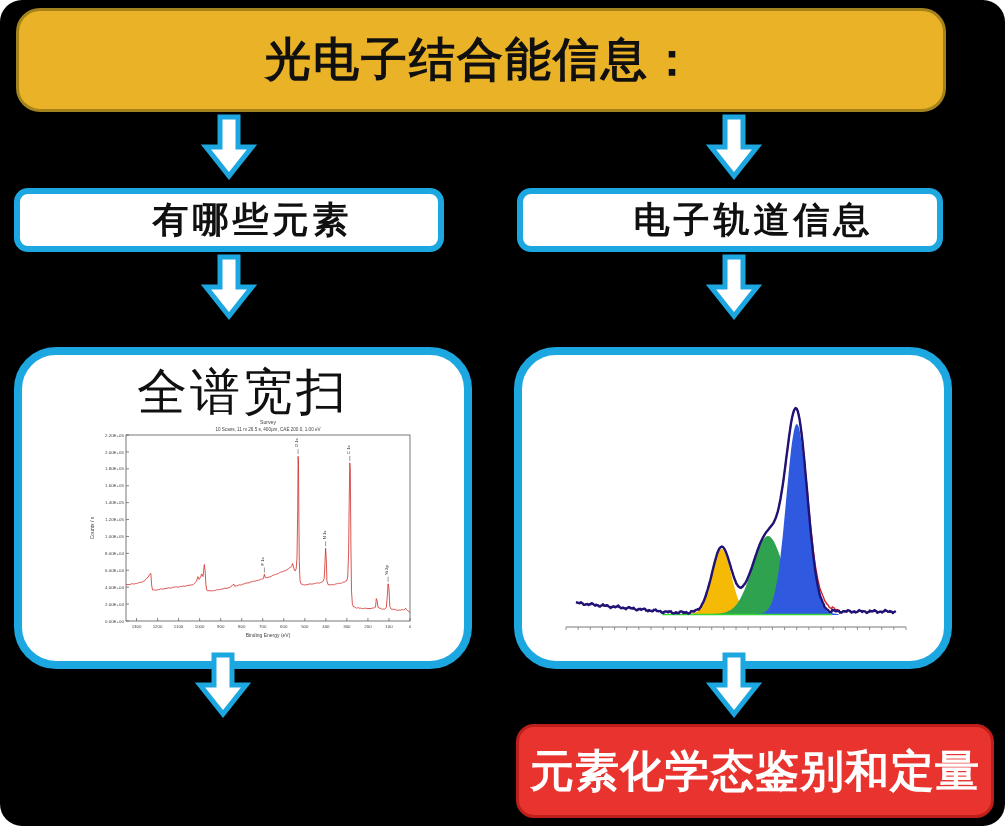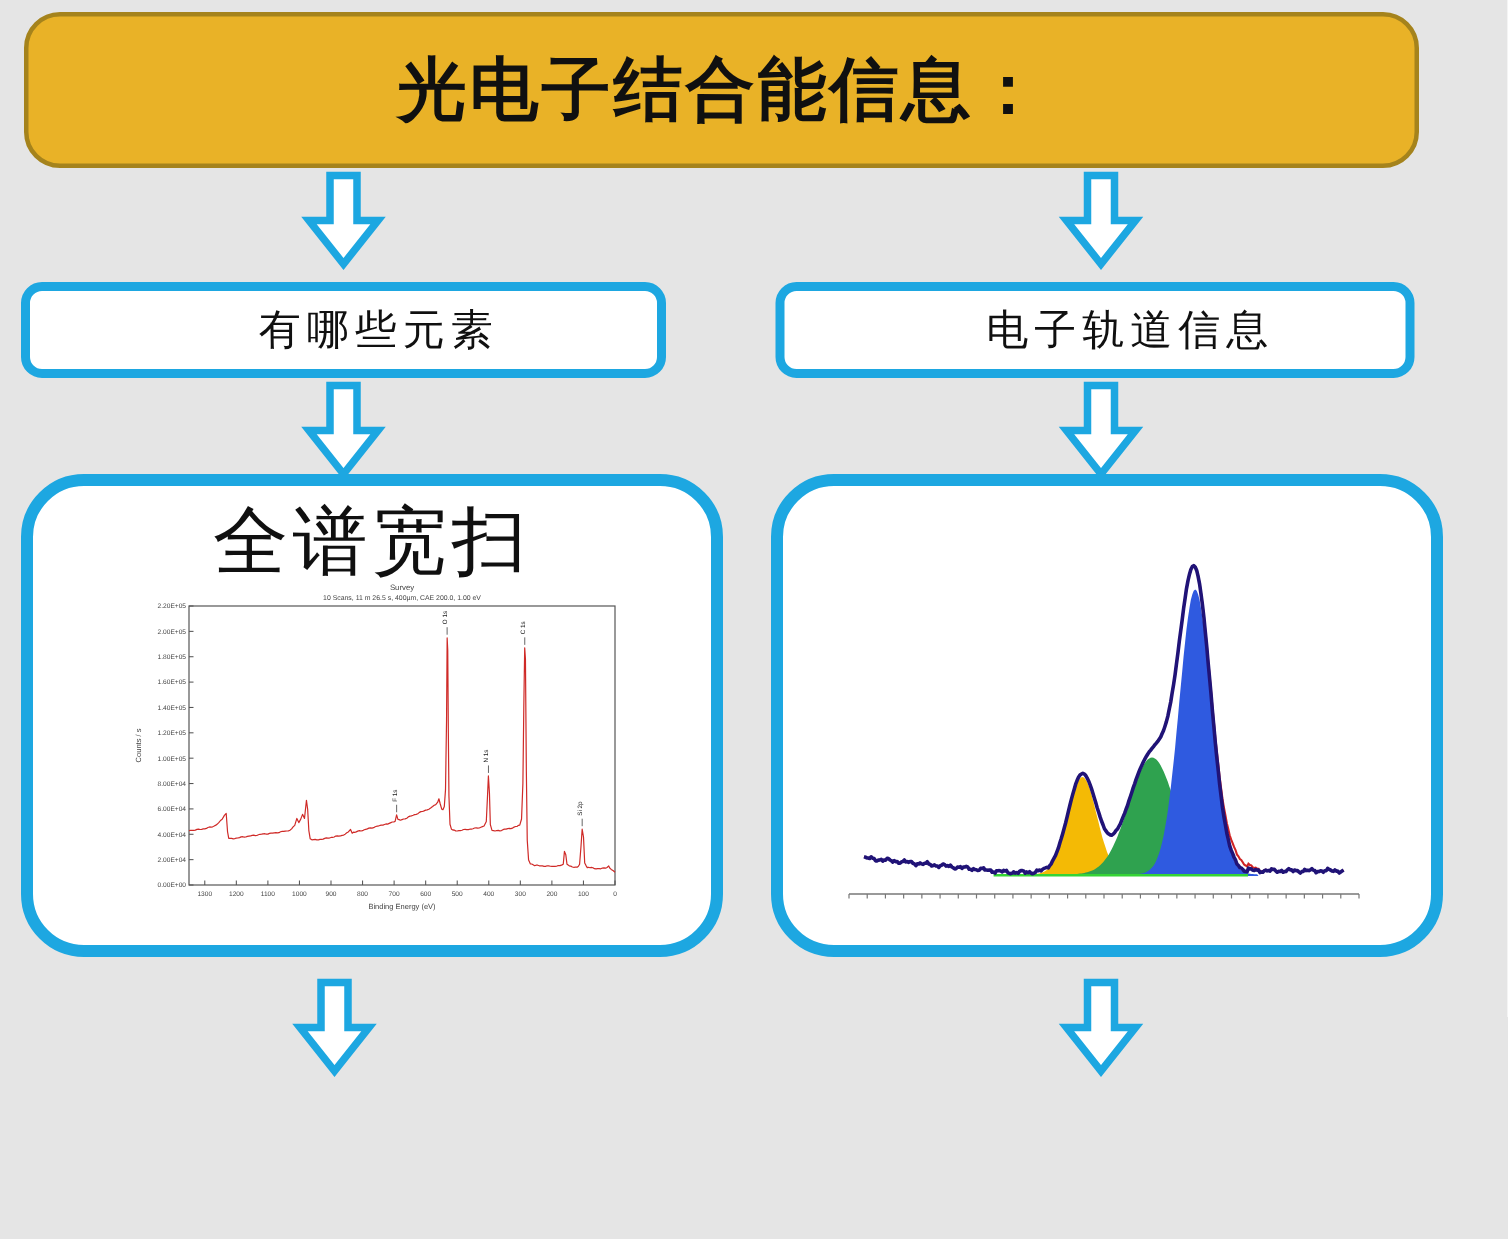--- a/index.html
+++ b/index.html
@@ -1,35 +1,35 @@
 <!DOCTYPE html>
 <html><head>
 <meta charset="utf-8">
 <style>
   html,body{margin:0;padding:0;background:#ffffff;}
-  .canvas{position:relative;width:1005px;height:826px;background:#e5e5e5;overflow:hidden;
-          font-family:"Liberation Sans","DejaVu Sans",sans-serif;}
+  .canvas{position:relative;width:1005px;height:826px;background:#000000;overflow:hidden;
+          font-family:"Liberation Sans","DejaVu Sans",sans-serif;border-radius:22px;}
 
   .hdr{position:absolute;left:16px;top:8px;width:924px;height:98px;
        background:#e9b227;border:3px solid #a5831c;border-radius:24px;
        display:flex;align-items:center;justify-content:center;}
   .hdr span{font-size:46px;font-weight:700;color:#101010;letter-spacing:2px;}
 
   .arrow{position:absolute;width:58px;height:66px;}
   .arrow path{fill:#ffffff;stroke:#1da7e1;stroke-width:5;stroke-linejoin:miter;}
 
   .qbox{position:absolute;top:188px;height:52px;background:#fff;
         border:6px solid #1da7e1;border-radius:14px;
         display:flex;align-items:center;justify-content:center;}
-  .qbox span{font-size:28px;font-weight:400;color:#101010;letter-spacing:4px;margin-left:47px;}
+  .qbox span{font-size:36px;font-weight:700;color:#101010;letter-spacing:4px;margin-left:47px;}
   .qbox.l{left:14px;width:418px;}
   .qbox.r{left:517px;width:414px;}
 
-  .bigbox{position:absolute;top:316px;height:306px;background:#fff;
-          border:8px solid #1da7e1;border-radius:42px;padding-left:10px;}
+  .bigbox{position:absolute;top:347px;height:306px;background:#fff;
+          border:8px solid #1da7e1;border-radius:42px;}
   .bigbox.l{left:14px;width:442px;}
   .bigbox.r{left:514px;width:422px;}
   .bigtitle{position:absolute;top:4px;left:0;right:0;text-align:center;
             font-size:50px;font-weight:500;color:#101010;letter-spacing:3px;}
   .chart{position:absolute;}
   #surveySvg{left:62px;top:60px;width:336px;height:244px;}
   #narrowSvg{left:24px;top:44px;width:380px;height:260px;}
 
   .redbox{position:absolute;top:724px;height:88px;background:#e8332e;
           border:3px solid #bf1f1b;border-radius:18px;
@@ -182,14 +182,17 @@
       </svg>
   </div>
 
   <svg class="arrow" style="left:194px;top:652px" viewBox="0 0 58 66">
       <path d="M20 3 H38 V33 H52 L29 62 L6 33 H20 Z"></path>
     </svg>
   <svg class="arrow" style="left:705px;top:652px" viewBox="0 0 58 66">
       <path d="M20 3 H38 V33 H52 L29 62 L6 33 H20 Z"></path>
     </svg>
 
+  <div class="redbox r">
+    <span>元素化学态鉴别和定量</span>
+  </div>
 
 </div>
 
 </body></html>

